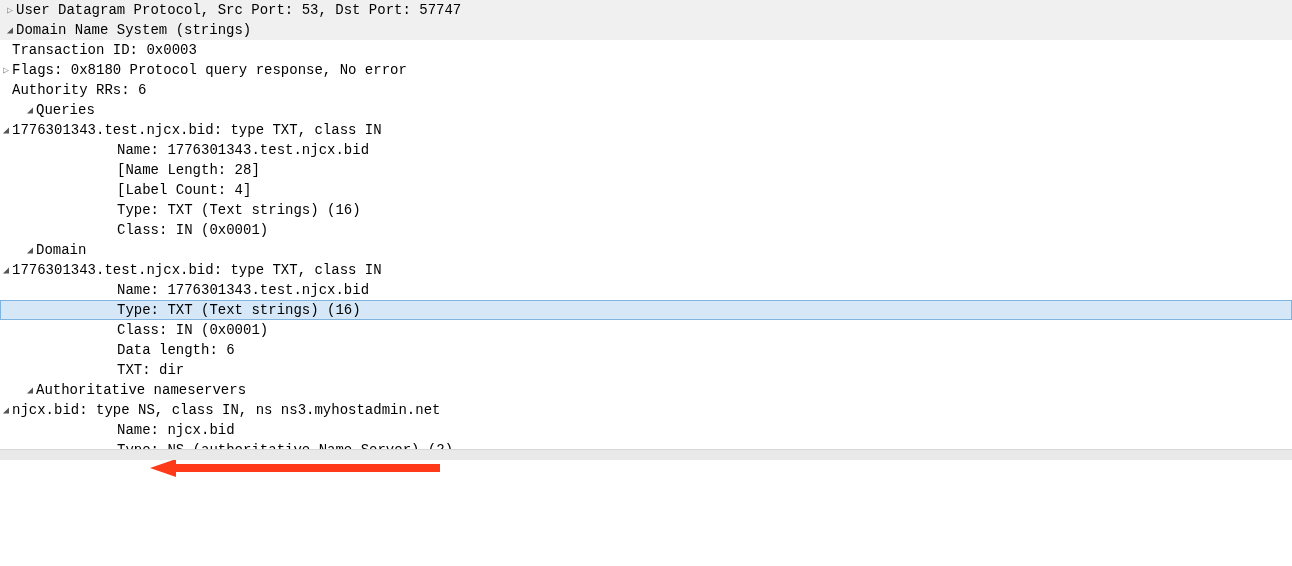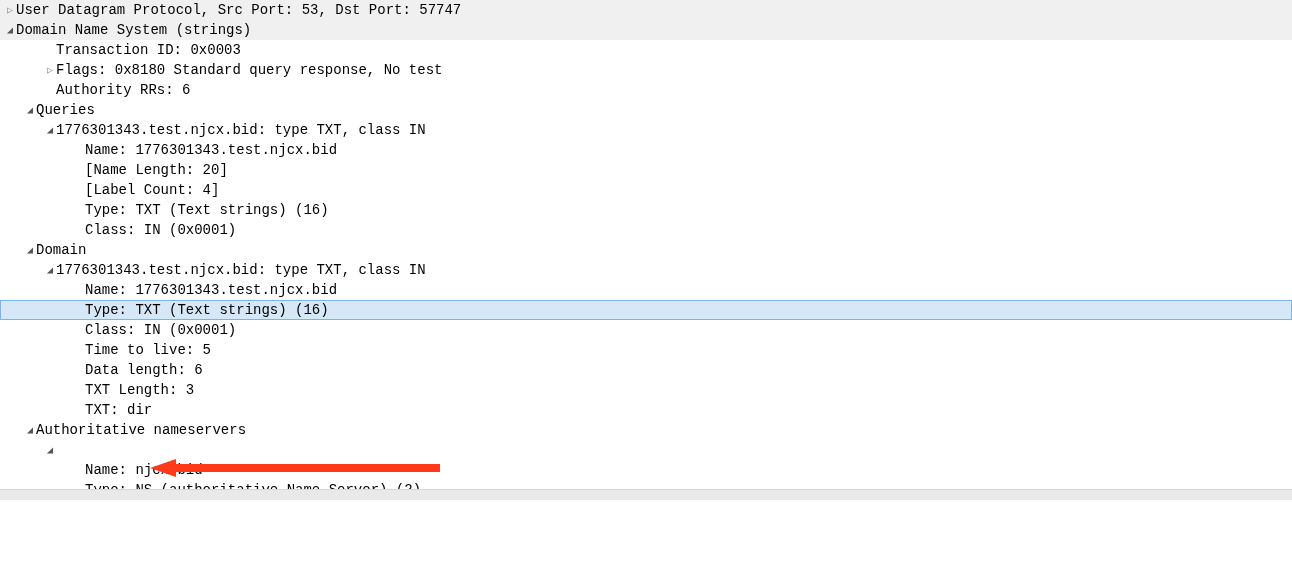--- a/index.html
+++ b/index.html
@@ -3,55 +3,53 @@
 <meta charset="utf-8">
 <style>
   html,body{margin:0;padding:0;font-family:"Consolas","Courier New",monospace;font-size:14px;color:#000;background:#fff;width:1292px;height:566px;overflow:hidden}
   .row{display:flex;align-items:center;height:20px;white-space:pre;box-sizing:border-box}
   .shade{background:#f0f0f0}
   .tri{display:inline-block;width:12px;text-align:center;font-size:10px;color:#8a8a8a;user-select:none}
   .tri.open{color:#555}
   .sel{background:#d6e8f7;outline:1px solid #7fb3e0;outline-offset:-1px}
   .indent-0{padding-left:4px}
   .indent-1{padding-left:24px}
-  .indent-2{padding-left:44px}
-  .indent-4{padding-left:73px}
+  .indent-2{}
+  .indent-4{padding-left:105px}
   .sel .tri{visibility:hidden}
   .arrow{position:absolute;pointer-events:none}
   .wrap{position:relative}
   .bottom-bar{position:absolute;left:0;right:0;bottom:0;height:10px;background:#e9e9e9;border-top:1px solid #d7d7d7}
 </style>
 </head>
 <body>
 <div class="wrap">
 
 <div id="tree">
       <div class="row indent-0 shade"><span class="tri">▷</span><span>User Datagram Protocol, Src Port: 53, Dst Port: 57747</span></div>
       <div class="row indent-0 shade"><span class="tri open">◢</span><span>Domain Name System (strings)</span></div>
       <div class="row indent-2"><span class="tri"> </span><span>Transaction ID: 0x0003</span></div>
-      <div class="row indent-2"><span class="tri">▷</span><span>Flags: 0x8180 Standard query response, No test</span></div>
+      <div class="row indent-2"><span class="tri">▷</span><span>Flags: 0x8180 Protocol query response, No error</span></div>
       <div class="row indent-2"><span class="tri"> </span><span>Authority RRs: 6</span></div>
       <div class="row indent-1"><span class="tri open">◢</span><span>Queries</span></div>
       <div class="row indent-2"><span class="tri open">◢</span><span>1776301343.test.njcx.bid: type TXT, class IN</span></div>
       <div class="row indent-4"><span class="tri"> </span><span>Name: 1776301343.test.njcx.bid</span></div>
-      <div class="row indent-4"><span class="tri"> </span><span>[Name Length: 20]</span></div>
+      <div class="row indent-4"><span class="tri"> </span><span>[Name Length: 28]</span></div>
       <div class="row indent-4"><span class="tri"> </span><span>[Label Count: 4]</span></div>
       <div class="row indent-4"><span class="tri"> </span><span>Type: TXT (Text strings) (16)</span></div>
       <div class="row indent-4"><span class="tri"> </span><span>Class: IN (0x0001)</span></div>
       <div class="row indent-1"><span class="tri open">◢</span><span>Domain</span></div>
       <div class="row indent-2"><span class="tri open">◢</span><span>1776301343.test.njcx.bid: type TXT, class IN</span></div>
       <div class="row indent-4"><span class="tri"> </span><span>Name: 1776301343.test.njcx.bid</span></div>
       <div class="row indent-4 sel"><span class="tri"> </span><span>Type: TXT (Text strings) (16)</span></div>
       <div class="row indent-4"><span class="tri"> </span><span>Class: IN (0x0001)</span></div>
-      <div class="row indent-4"><span class="tri"> </span><span>Time to live: 5</span></div>
       <div class="row indent-4"><span class="tri"> </span><span>Data length: 6</span></div>
-      <div class="row indent-4"><span class="tri"> </span><span>TXT Length: 3</span></div>
       <div class="row indent-4"><span class="tri"> </span><span>TXT: dir</span></div>
       <div class="row indent-1"><span class="tri open">◢</span><span>Authoritative nameservers</span></div>
-      <div class="row indent-2"><span class="tri open">◢</span></div>
+      <div class="row indent-2"><span class="tri open">◢</span><span>njcx.bid: type NS, class IN, ns ns3.myhostadmin.net</span></div>
       <div class="row indent-4"><span class="tri"> </span><span>Name: njcx.bid</span></div>
       <div class="row indent-4"><span class="tri"> </span><span>Type: NS (authoritative Name Server) (2)</span></div>
     </div>
 
 <svg class="arrow" width="300" height="30" style="left:150px;top:456px">
   <polygon points="0,12 26,3 26,8 290,8 290,16 26,16 26,21" fill="#ff3a1a"></polygon>
 </svg>
 
 <div class="bottom-bar"></div>
 

